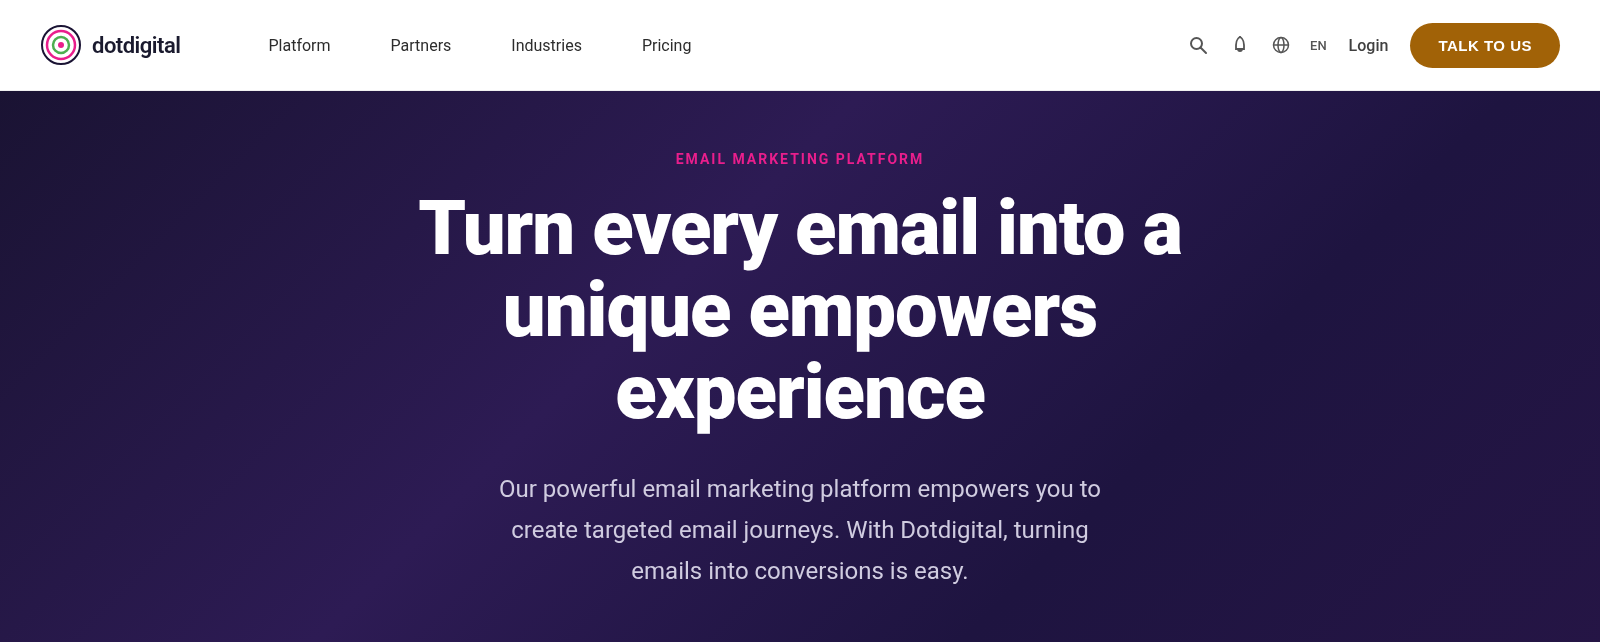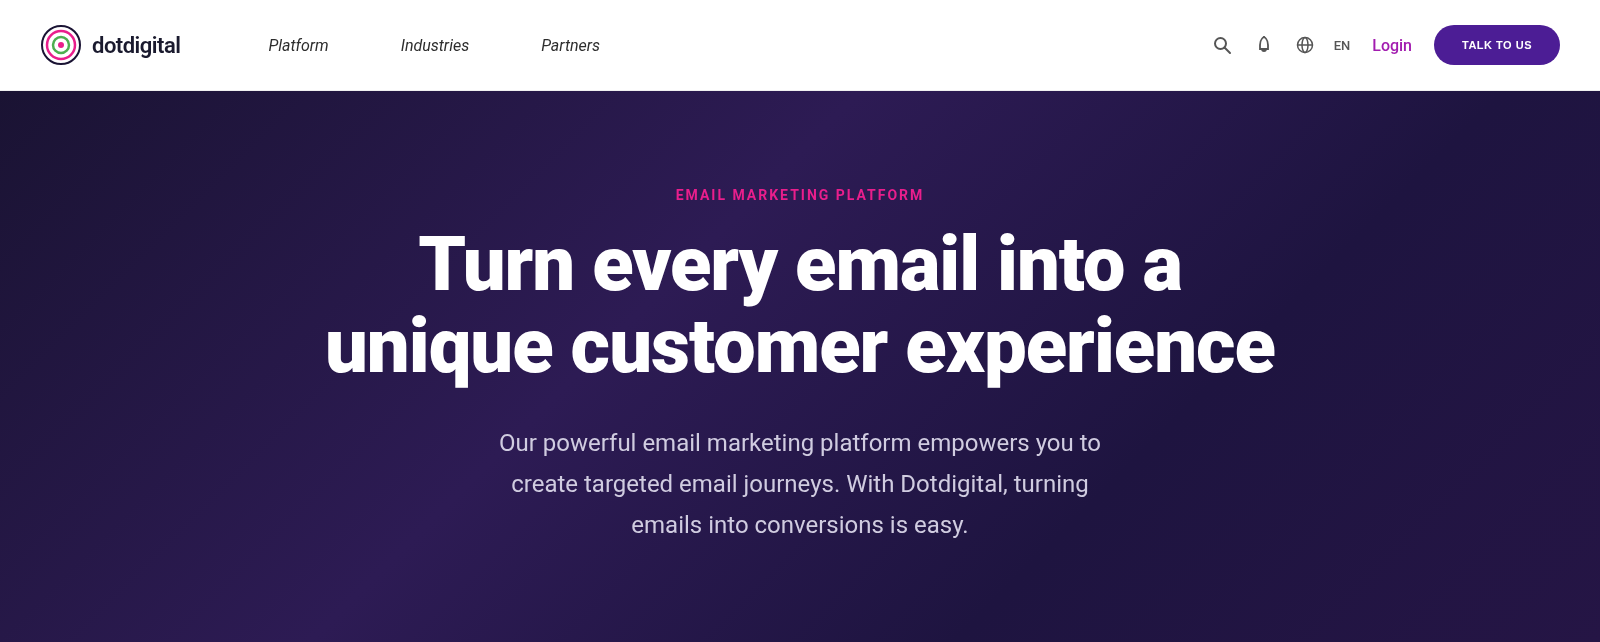--- a/index.html
+++ b/index.html
@@ -40,23 +40,22 @@
     .logo-text {
       font-size: 22px;
       font-weight: 600;
       color: #1a1a2e;
       letter-spacing: -0.5px;
     }
 
     .nav-links {
       display: flex;
       align-items: flex-end;
-      gap: 16px;
+      gap: 4px;
       flex: 1;
-      font-style: italic;
     }
 
     .nav-item {
       padding: 0 28px;
       height: 91px;
       display: flex;
       align-items: center;
       font-size: 16px;
       color: #2d2d2d;
       cursor: pointer;
@@ -83,32 +82,32 @@
       display: flex;
       align-items: center;
       gap: 20px;
       cursor: pointer;
       color: #2d2d2d;
       font-size: 14px;
     }
 
     .login-link {
       font-size: 16px;
-      color: #a21caf;
+      color: #404040;
       cursor: pointer;
       font-weight: 500;
     }
 
     .talk-btn {
-      background: #4c1d95;
+      background: #a16207;
       color: #ffffff;
       border: none;
       border-radius: 50px;
       padding: 14px 28px;
-      font-size: 11px;
+      font-size: 15px;
       font-weight: 700;
       cursor: pointer;
       letter-spacing: 0.5px;
       white-space: nowrap;
       text-align: right;
     }
 
     
     .hero {
       background: linear-gradient(135deg, #1a1333 0%, #2d1b54 40%, #1e1440 70%, #251545 100%);
@@ -159,22 +158,23 @@
       <circle cx="21" cy="21" r="19" fill="none" stroke="#1a1333" stroke-width="2"></circle>
       <circle cx="21" cy="21" r="14" fill="none" stroke="#e91e8c" stroke-width="2.5"></circle>
       <circle cx="21" cy="21" r="8" fill="none" stroke="#4caf50" stroke-width="2.5"></circle>
       <circle cx="21" cy="21" r="3" fill="#e91e8c"></circle>
     </svg>
     <span class="logo-text">dotdigital</span>
   </a>
 
   <div class="nav-links">
     <div class="nav-item">Platform</div>
+    <div class="nav-item">Partners</div>
     <div class="nav-item">Industries</div>
-    <div class="nav-item">Partners</div>
+    <div class="nav-item">Pricing</div>
   </div>
 
   <div class="nav-right">
     <span class="nav-icon">
       <svg width="20" height="20" viewBox="0 0 20 20" fill="none" xmlns="http://www.w3.org/2000/svg">
         <circle cx="8.5" cy="8.5" r="5.5" stroke="#555" stroke-width="2"></circle>
         <line x1="12.5" y1="12.5" x2="18" y2="18" stroke="#555" stroke-width="2" stroke-linecap="round"></line>
       </svg>
     </span>
     <span class="nav-icon">
@@ -192,15 +192,15 @@
       </svg>
       <span style="font-size:13px;color:#555;font-weight:500;">EN</span>
     </div>
     <span class="login-link">Login</span>
     <button class="talk-btn">TALK TO US</button>
   </div>
 </nav>
 
 <section class="hero">
   <p class="hero-eyebrow">EMAIL MARKETING PLATFORM</p>
-  <h1 class="hero-headline">Turn every email into a unique customer experience</h1>
+  <h1 class="hero-headline">Turn every email into a unique empowers experience</h1>
   <p class="hero-subtext">Our powerful email marketing platform empowers you to create targeted email journeys. With Dotdigital, turning emails into conversions is easy.</p>
 </section>
 
 </body></html>

